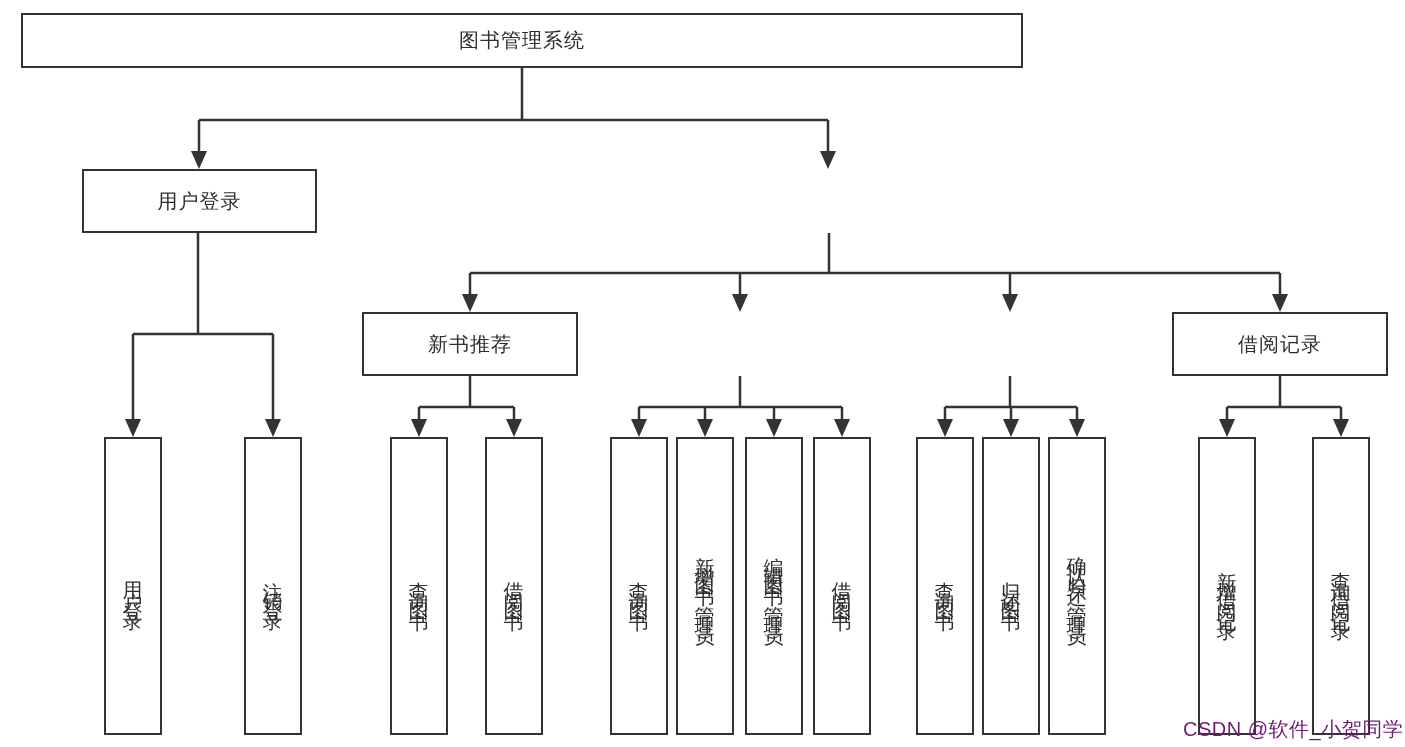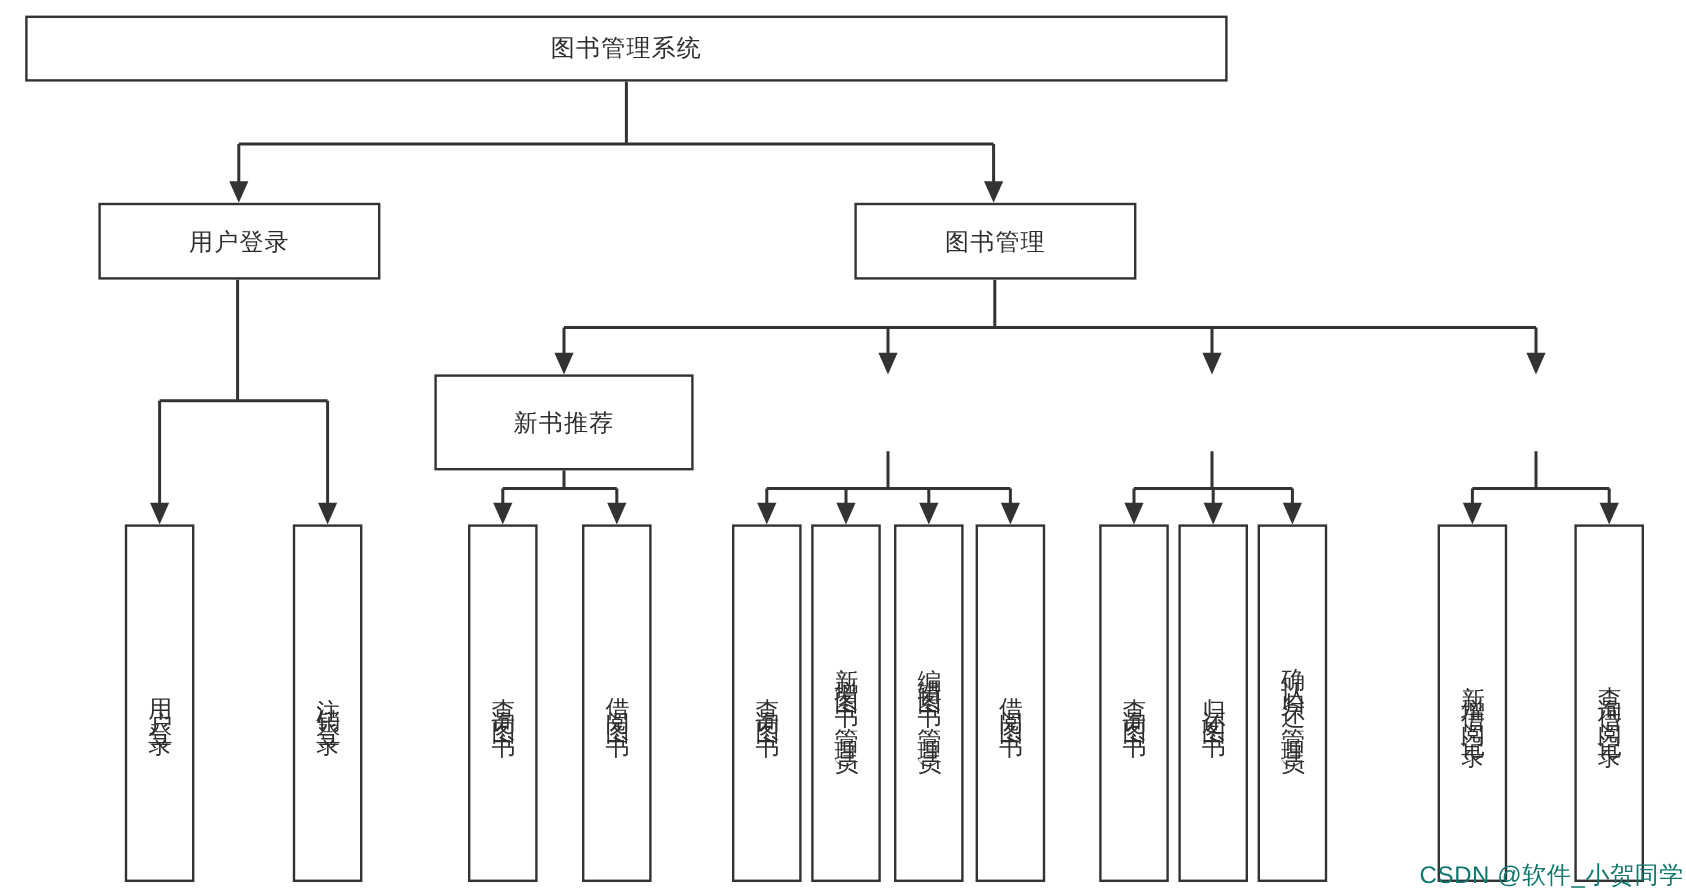--- a/index.html
+++ b/index.html
@@ -20,35 +20,35 @@
     color: #2e2e2e;
     display: flex;
     align-items: center;
     justify-content: center;
     font-size: 20px;
     z-index: 2;
     letter-spacing: 1px;
   }
   .root  { left: 21px;  top: 13px;  width: 1002px; height: 55px; }
   .lvl2  { top: 169px; width: 235px; height: 64px; }
-  .lvl3  { top: 312px; width: 216px; height: 80px; }
+  .lvl3  { top: 312px; width: 216px; height: 64px; }
   .leaf  { top: 437px; width: 58px;  height: 298px; }
   .vtext {
     writing-mode: vertical-rl;
     text-orientation: mixed;
     letter-spacing: 10px;
     font-size: 20px;
     line-height: 1;
     white-space: nowrap;
   }
   .watermark {
     position: absolute;
     left: 1183px; top: 716px;
     font-size: 20px;
-    color: #0f766e;
+    color: #701a75;
     z-index: 5;
     letter-spacing: 0.5px;
     white-space: nowrap;
   }
 </style>
 </head>
 <body>
 
 <div id="stage">
 
@@ -86,23 +86,23 @@
       <polygon points="1003,419 1019,419 1011,437"></polygon>
       <polygon points="1069,419 1085,419 1077,437"></polygon>
       <polygon points="1219,419 1235,419 1227,437"></polygon>
       <polygon points="1333,419 1349,419 1341,437"></polygon>
     </g>
   </svg>
 
   <div class="node root">图书管理系统</div>
 
   <div class="node lvl2" style="left:82px">用户登录</div>
-  <div class="node lvl2" style="left:712px">图书管理</div>
 
   <div class="node lvl3" style="left:362px">新书推荐</div>
+  <div class="node lvl3" style="left:1172px">借阅记录</div>
 
   <div class="node leaf" style="left:104px">
     <span class="vtext">用户登录</span>
   </div>
   <div class="node leaf" style="left:244px">
     <span class="vtext">注销登录</span>
   </div>
 
   <div class="node leaf" style="left:390px">
     <span class="vtext">查询图书</span>

